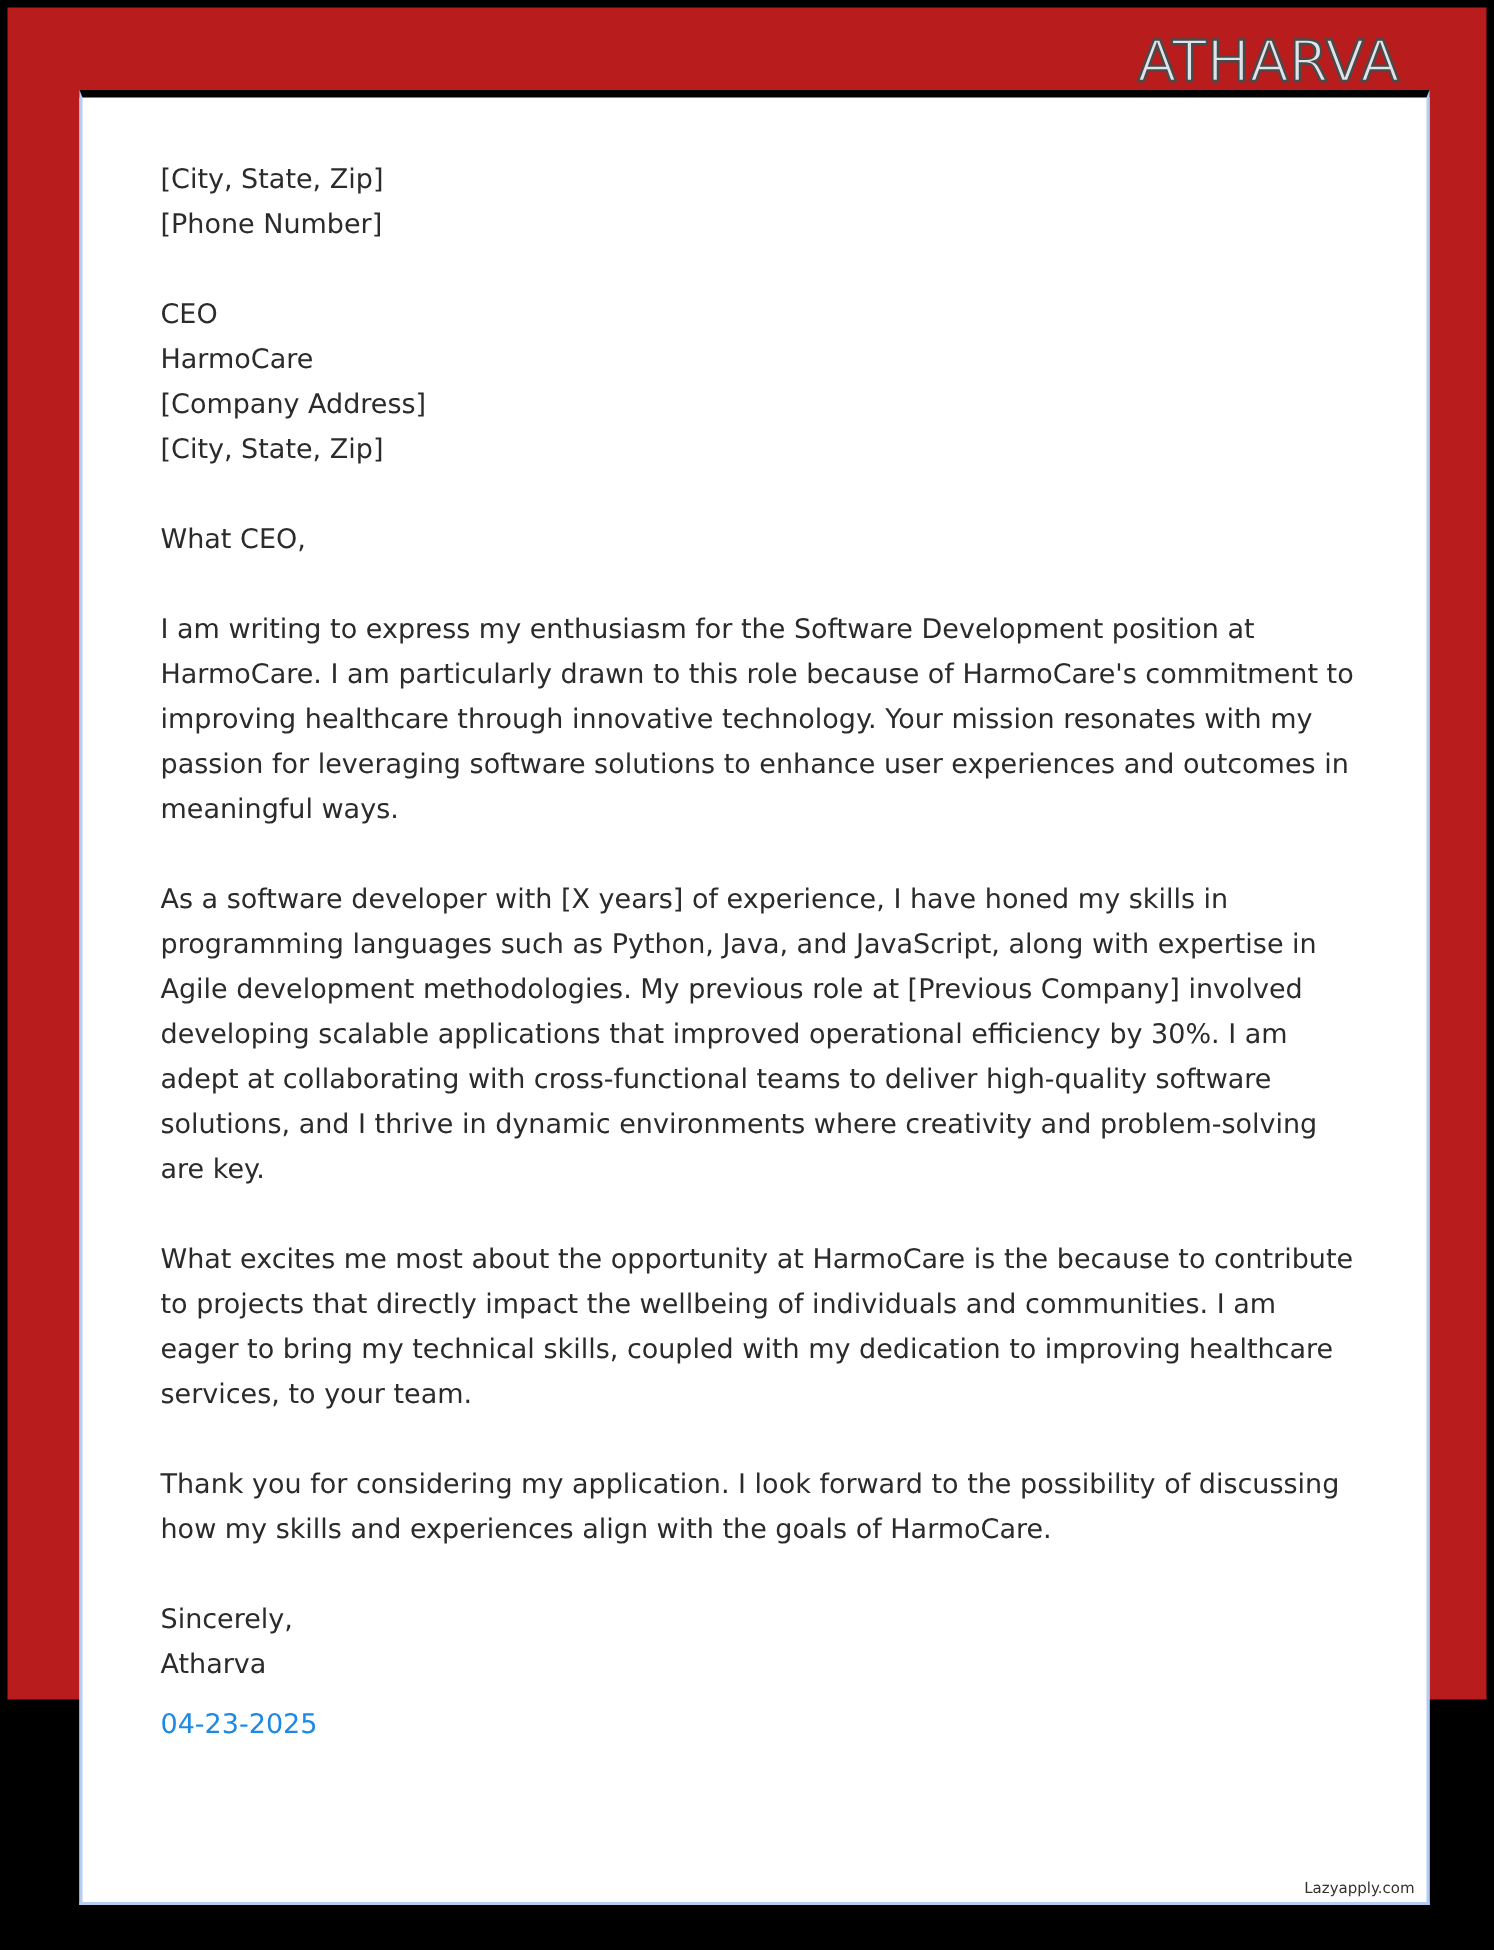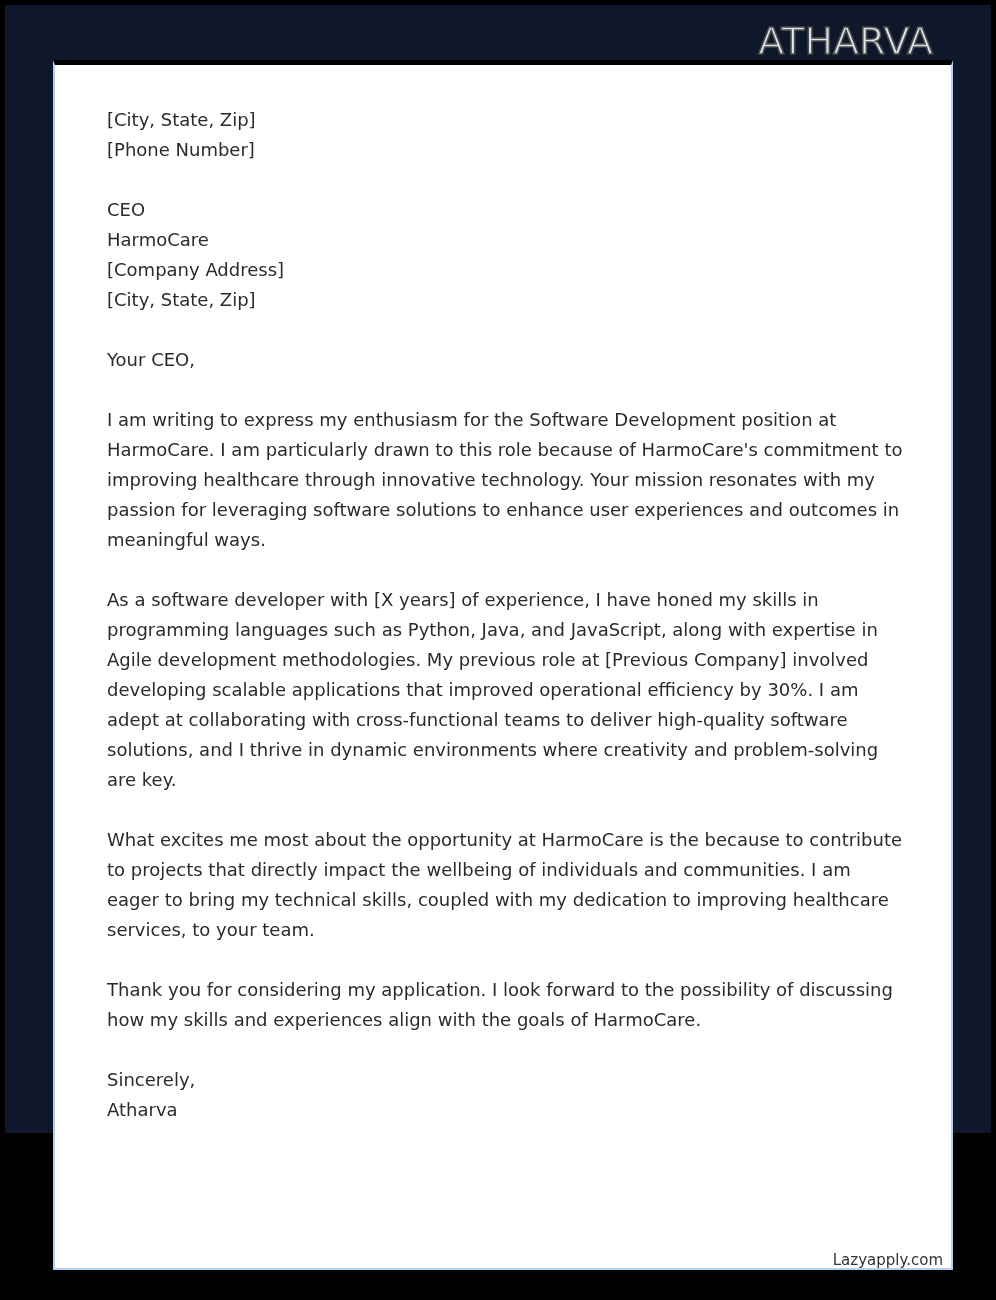--- a/index.html
+++ b/index.html
@@ -7,21 +7,21 @@
       width: 996px;
       height: 1300px;
       position: relative;
       overflow: hidden;
       background: #000;
     }
     .frame {
       position: absolute;
       left: 5px; top: 5px;
       width: 986px; height: 1128px;
-      background: #0f172a;
+      background: #b91c1c;
     }
     .brand {
       position: absolute;
       right: 58px;
       top: 14px;
       font-family: "DejaVu Sans", sans-serif;
       font-size: 38px;
       letter-spacing: 0px;
       color: #dfe3ea;
       -webkit-text-stroke: 1.6px #4a4a4a;
@@ -57,21 +57,21 @@
     .date-link {
       color: #1e88e5;
       display: block;
       margin-top: 10px;
     }
     .watermark {
       position: absolute;
       right: 8px;
       bottom: 0px;
       font-family: "DejaVu Sans", sans-serif;
-      font-size: 15px;
+      font-size: 10px;
       color: #333;
       line-height: 16px;
       padding-left: 32px;
     }
   </style>
 </head>
 <body>
 
 <div class="frame">
   <div class="brand">ATHARVA</div>
@@ -88,35 +88,36 @@
 
       <div>
         <span class="line">CEO</span>
         <span class="line">HarmoCare</span>
         <span class="line">[Company Address]</span>
         <span class="line">[City, State, Zip]</span>
       </div>
 
       <div class="gap"></div>
 
-      <span class="line">Your CEO,</span>
+      <span class="line">What CEO,</span>
 
       <div class="gap"></div>
 
       <p class="para">I am writing to express my enthusiasm for the Software Development position at HarmoCare. I am particularly drawn to this role because of HarmoCare's commitment to improving healthcare through innovative technology. Your mission resonates with my passion for leveraging software solutions to enhance user experiences and outcomes in meaningful ways.</p>
       <div class="gap"></div>
       <p class="para">As a software developer with [X years] of experience, I have honed my skills in programming languages such as Python, Java, and JavaScript, along with expertise in Agile development methodologies. My previous role at [Previous Company] involved developing scalable applications that improved operational efficiency by 30%. I am adept at collaborating with cross-functional teams to deliver high-quality software solutions, and I thrive in dynamic environments where creativity and problem-solving are key.</p>
       <div class="gap"></div>
       <p class="para">What excites me most about the opportunity at HarmoCare is the because to contribute to projects that directly impact the wellbeing of individuals and communities. I am eager to bring my technical skills, coupled with my dedication to improving healthcare services, to your team.</p>
       <div class="gap"></div>
       <p class="para">Thank you for considering my application. I look forward to the possibility of discussing how my skills and experiences align with the goals of HarmoCare.</p>
 
       <div class="gap"></div>
 
       <div>
         <span class="line">Sincerely,</span>
         <span class="line">Atharva</span>
+        <span class="date-link">04-23-2025</span>
       </div>
     </div>
 
     <div class="watermark">Lazyapply.com</div>
   </div>
 </div>
 
 </body></html>

